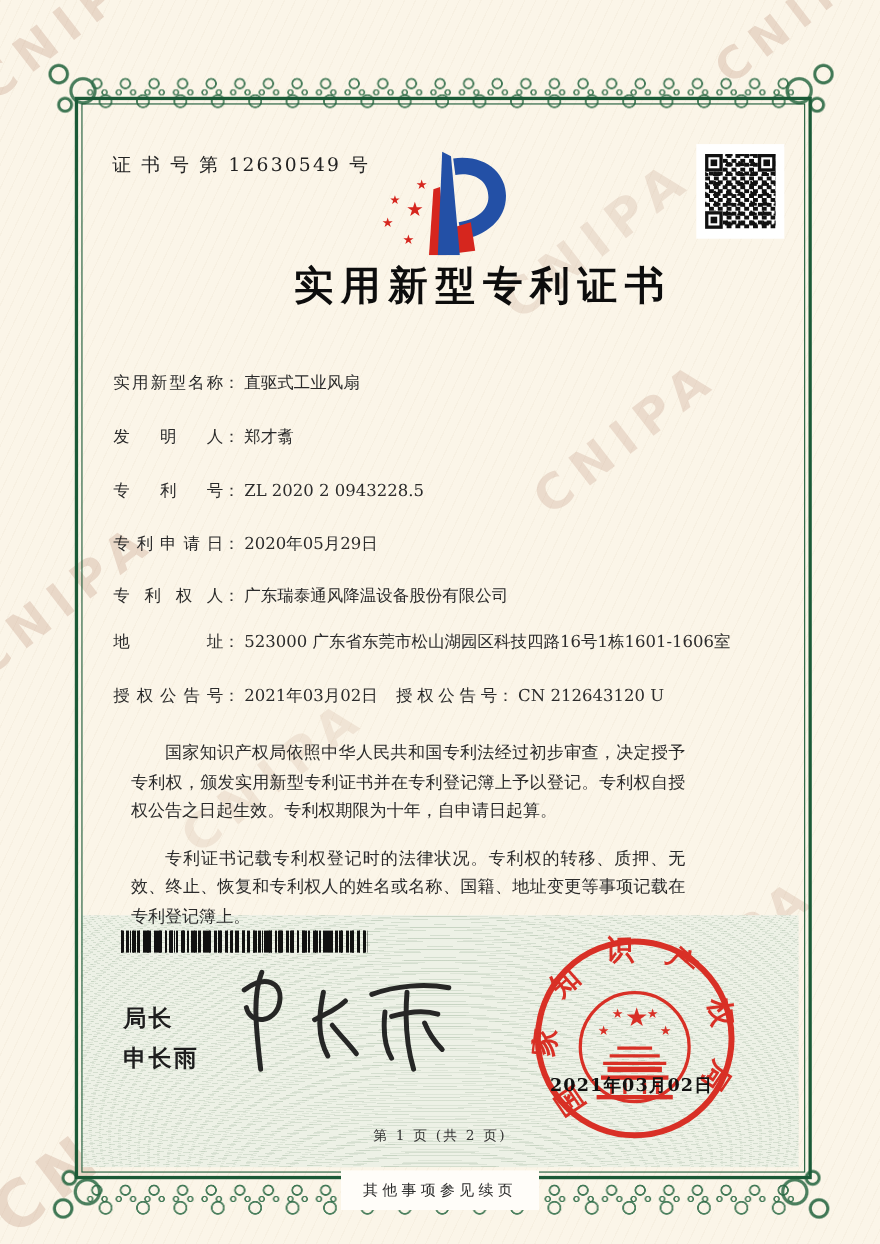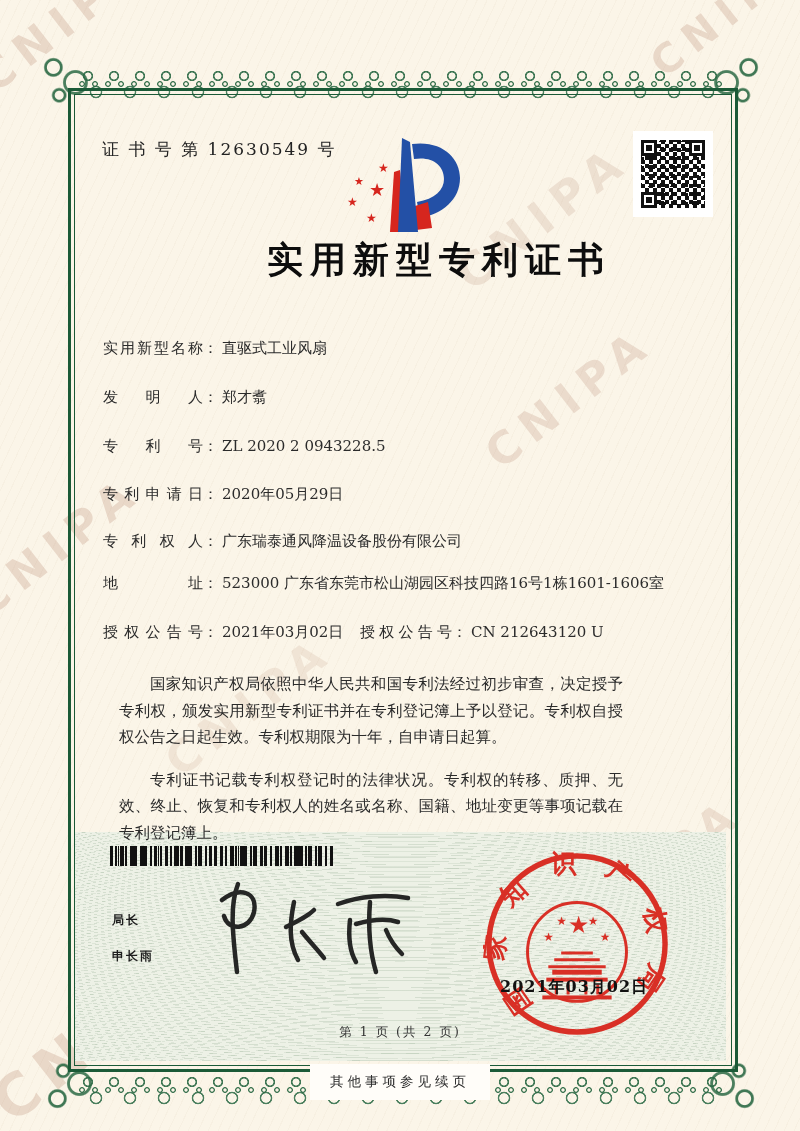--- a/index.html
+++ b/index.html
@@ -47,21 +47,21 @@
   .row.wrap .f-value{width:492px;white-space:normal;}
   .paras{position:absolute;left:103px;top:655px;width:536px;font-size:15.5px;line-height:26.5px;
          color:#2b2b2b;text-align:justify;}
   .paras p{margin:16px;text-indent:2em;}
   .barcode{position:absolute;left:110px;top:846px;width:224px;height:20px;z-index:4;
       background:
         repeating-linear-gradient(90deg,#111 0 2px,transparent 2px 5px),
         repeating-linear-gradient(90deg,#111 0 1px,transparent 1px 8px),
         repeating-linear-gradient(90deg,#111 0 3px,transparent 3px 11px);}
   .director{position:absolute;left:112px;font-family:Liberation Sans, sans-serif;
-            font-size:12px;font-weight:600;color:#1e1e1e;letter-spacing:2px;}
+            font-size:21px;font-weight:600;color:#1e1e1e;letter-spacing:2px;}
   .sig-svg{position:absolute;left:210px;top:872px;z-index:5;}
   .seal-wrap{position:absolute;left:483px;top:850px;width:188px;height:188px;z-index:5;opacity:.95;}
   .seal-date{position:absolute;left:500px;top:977px;z-index:6;font-size:16px;color:#111;
              letter-spacing:1px;font-weight:600;}
   .qr-patch{position:absolute;left:633px;top:131px;width:80px;height:86px;background:#fff;z-index:4;}
   .qr{position:absolute;left:8px;top:9px;width:64px;height:68px;
       background:
         conic-gradient(#111 25%,transparent 0 50%,#111 0 75%,transparent 0) 0 0/8px 8px,
         conic-gradient(transparent 30%,#111 0 55%,transparent 0) 3px 2px/11px 9px;}
   .finder{position:absolute;width:10px;height:10px;border:3px solid #111;background:#fff;}

